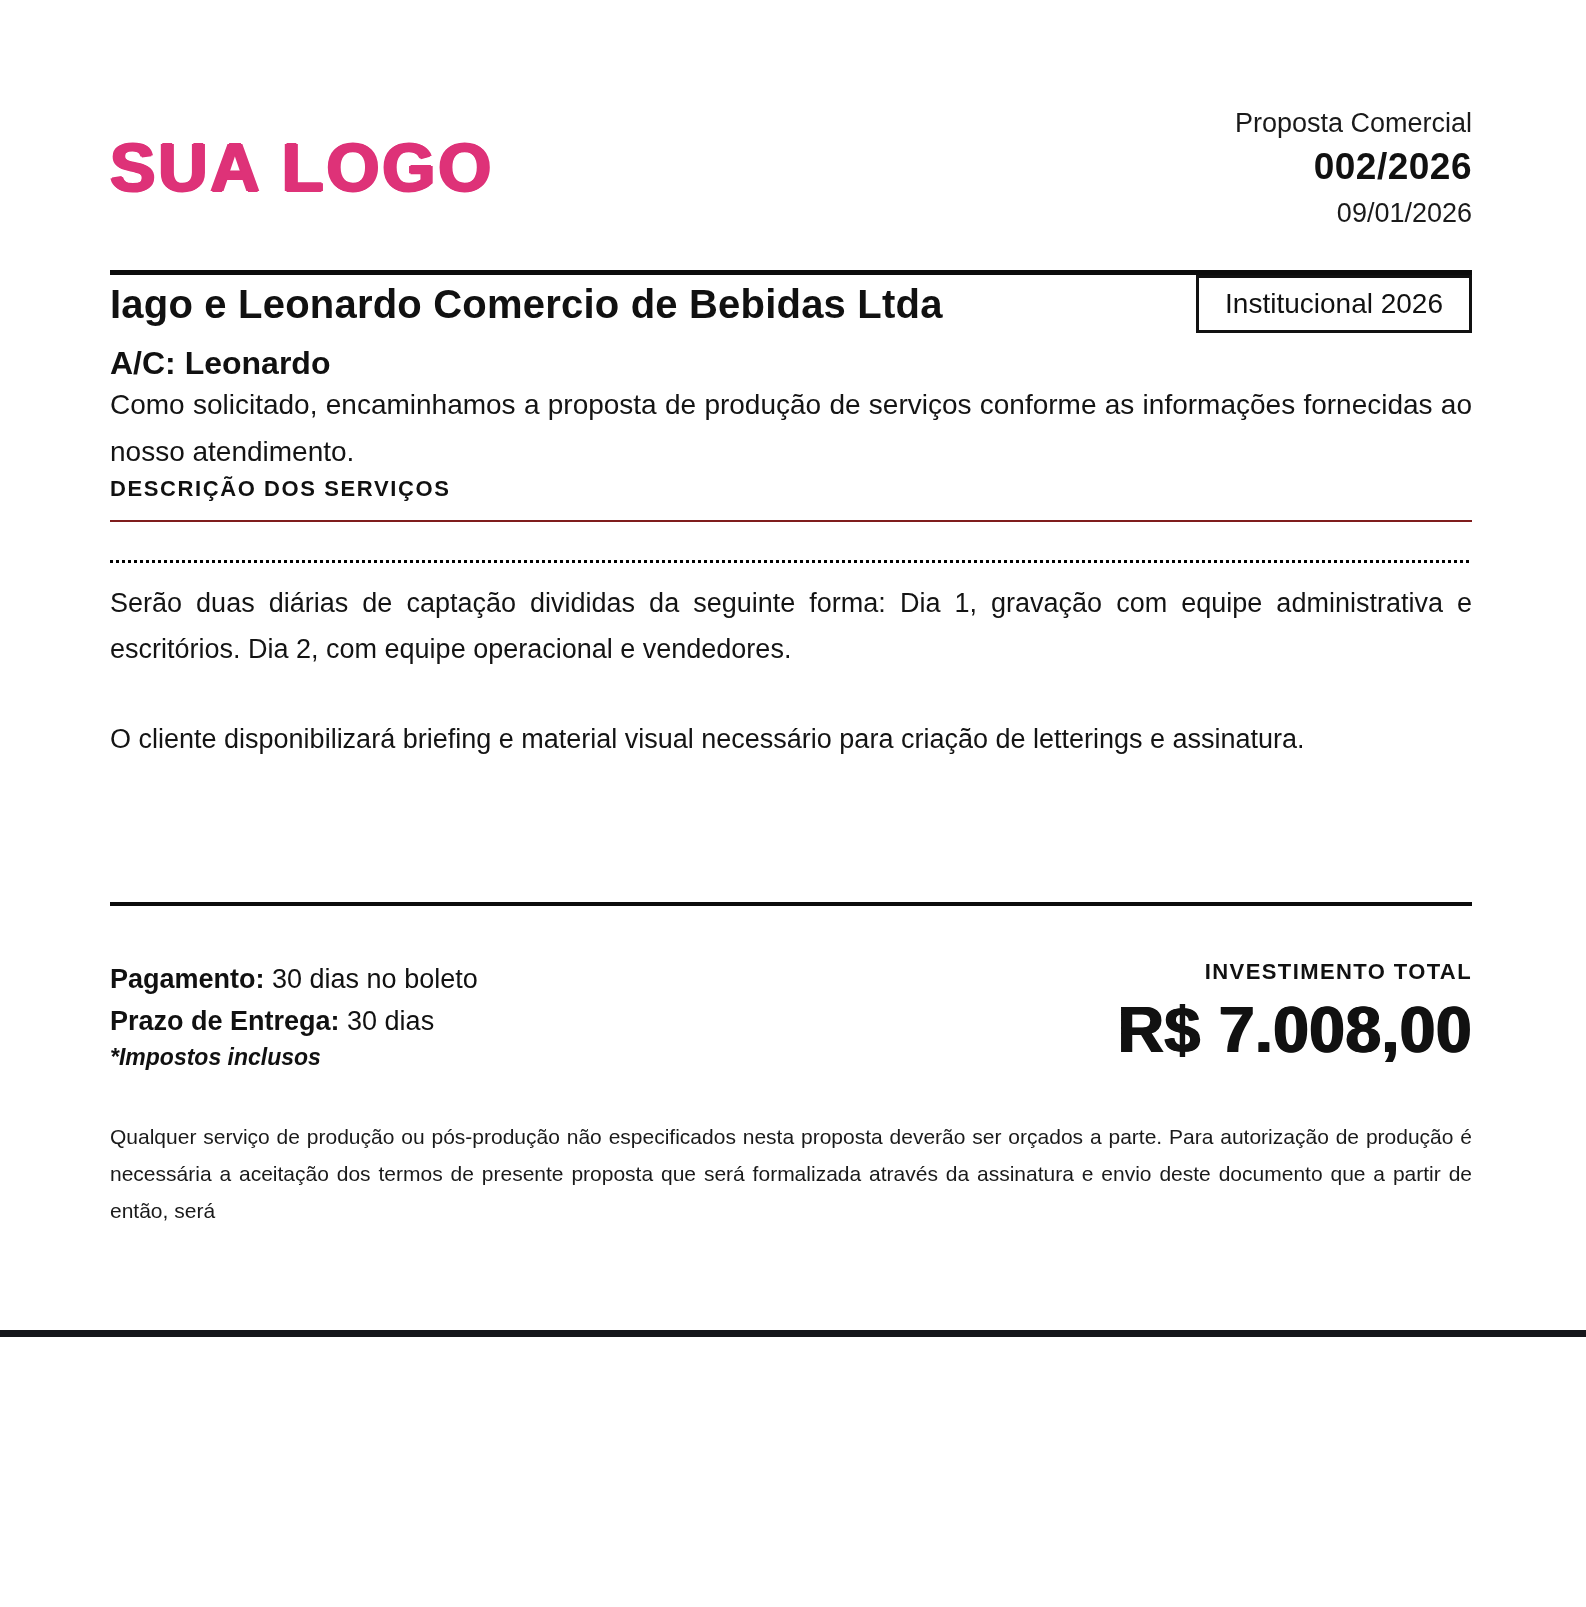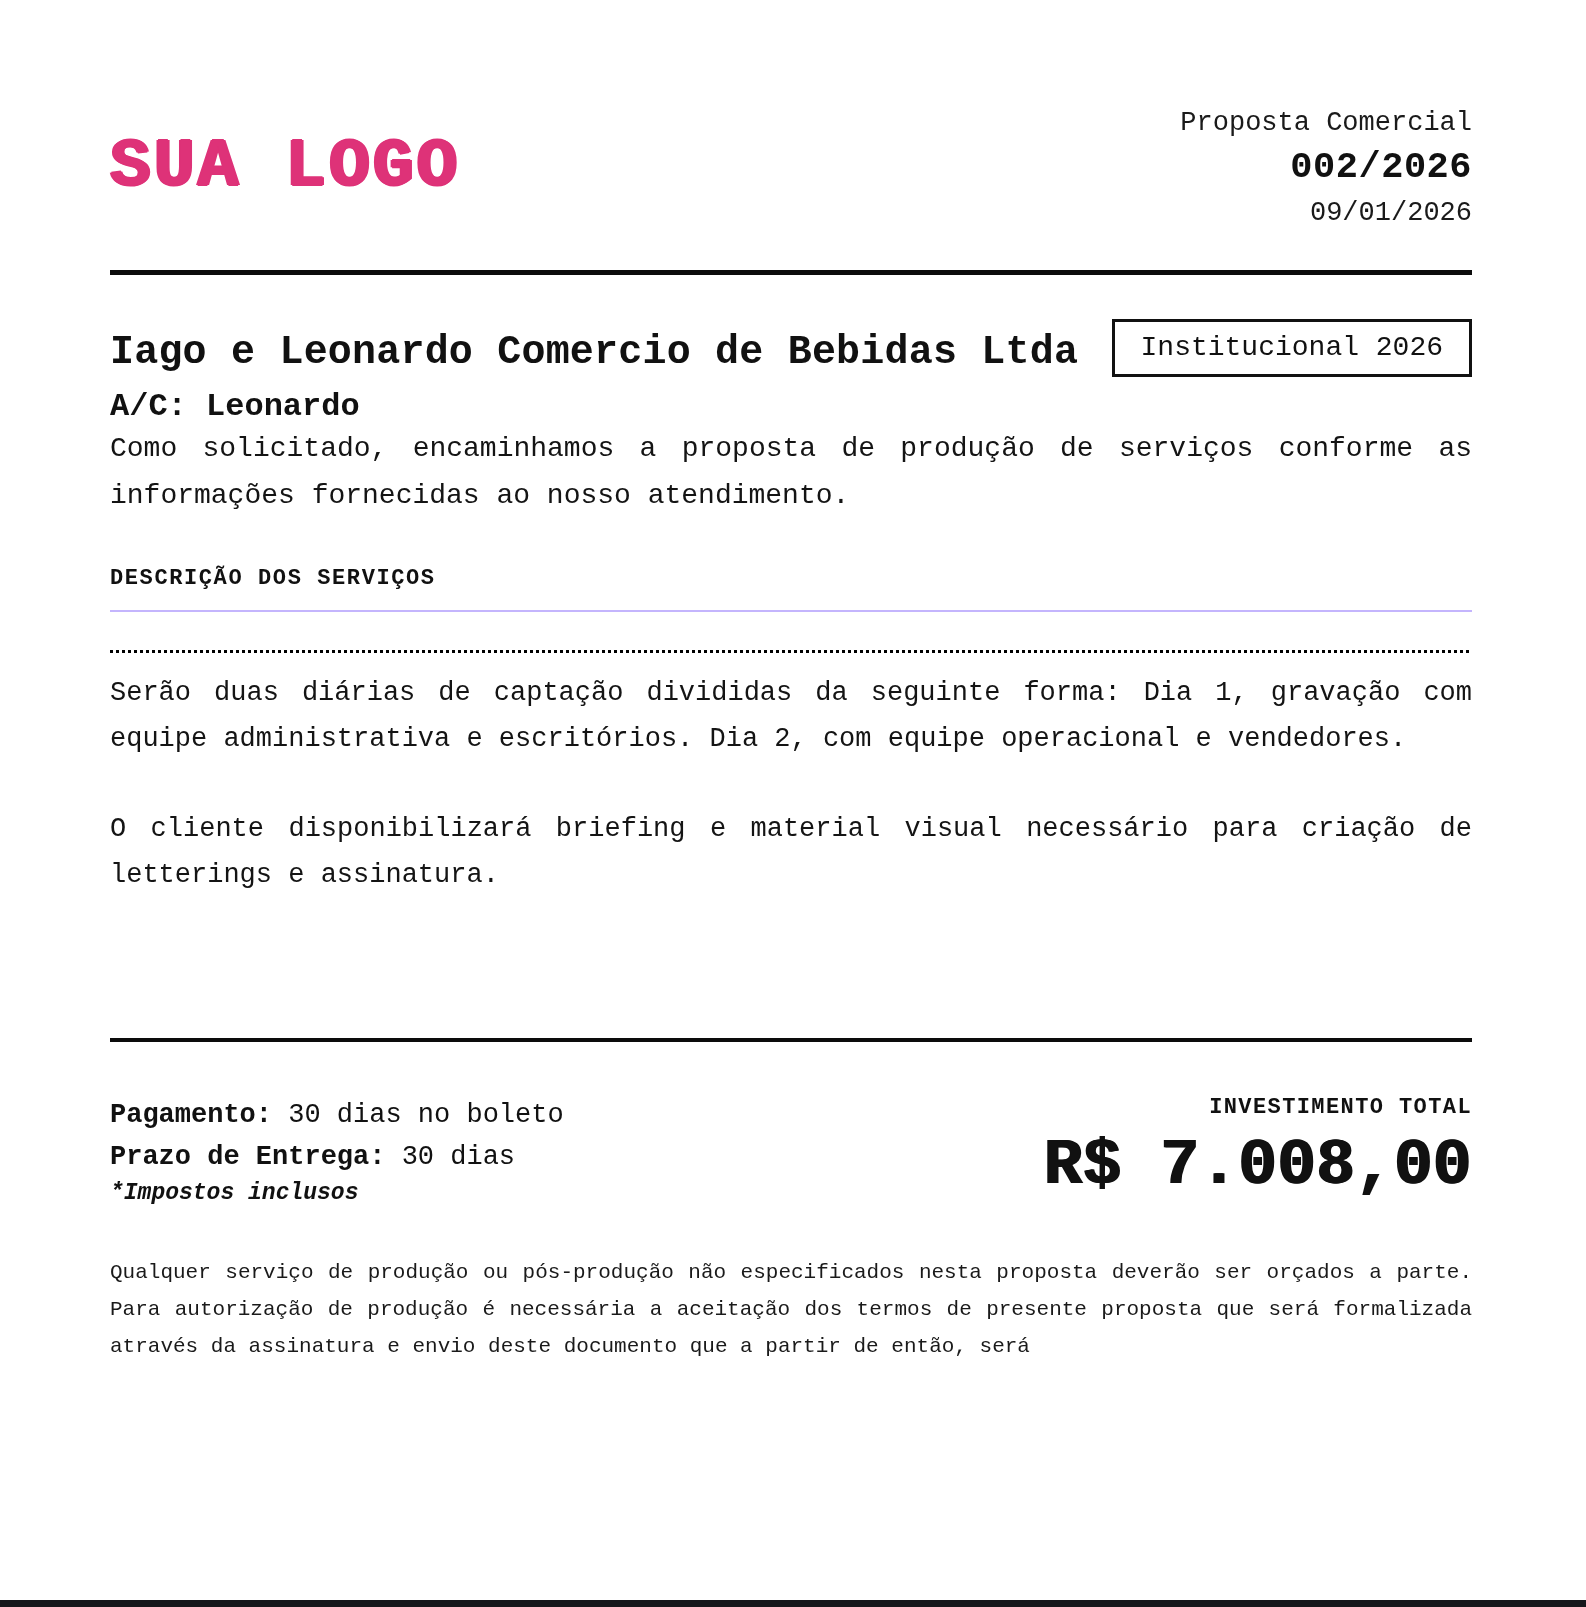--- a/index.html
+++ b/index.html
@@ -10,25 +10,24 @@
   body {
     width: 1586px;
     height: 1607px;
     overflow: hidden;
     font-family: "Liberation Sans", "DejaVu Sans", sans-serif;
     color: #111111;
   }
   .page {
     position: relative;
     width: 1586px;
-    height: 1607px;
+    height: 1337px;
     box-sizing: border-box;
     padding: 106px 114px 16px 110px;
     overflow: hidden;
-    font-family: Liberation Mono, monospace;
   }
 
   
   .header {
     display: flex;
     justify-content: space-between;
     align-items: flex-start;
   }
   .logo {
     font-size: 68px;
@@ -63,22 +62,21 @@
   .rule-thick {
     border: none;
     border-top: 5px solid #0c0c0c;
     margin: 40px 0 0 0;
   }
 
   
   .client-row {
     display: flex;
     justify-content: space-between;
-    align-items: flex-end;
-    margin-top: 44px;
+    align-items: center;
   }
   .client-name {
     font-size: 40px;
     font-weight: 700;
     line-height: 48px;
     letter-spacing: 0.2px;
   }
   .project-tag {
     border: 3px solid #111111;
     padding: 9px 26px;
@@ -101,23 +99,22 @@
   }
 
   
   .section-heading {
     font-size: 22px;
     font-weight: 700;
     letter-spacing: 1.6px;
     line-height: 28px;
   }
   .services-heading {
-    margin-top: 46px;
     padding-bottom: 17px;
-    border-bottom: 2px solid #c4b5fd;
+    border-bottom: 2px solid #7f1d1d;
   }
 
   
   .svc-list {
     margin-top: 38px;
   }
   .svc-item {
     font-size: 28px;
     line-height: 36px;
     margin-bottom: 24px;

